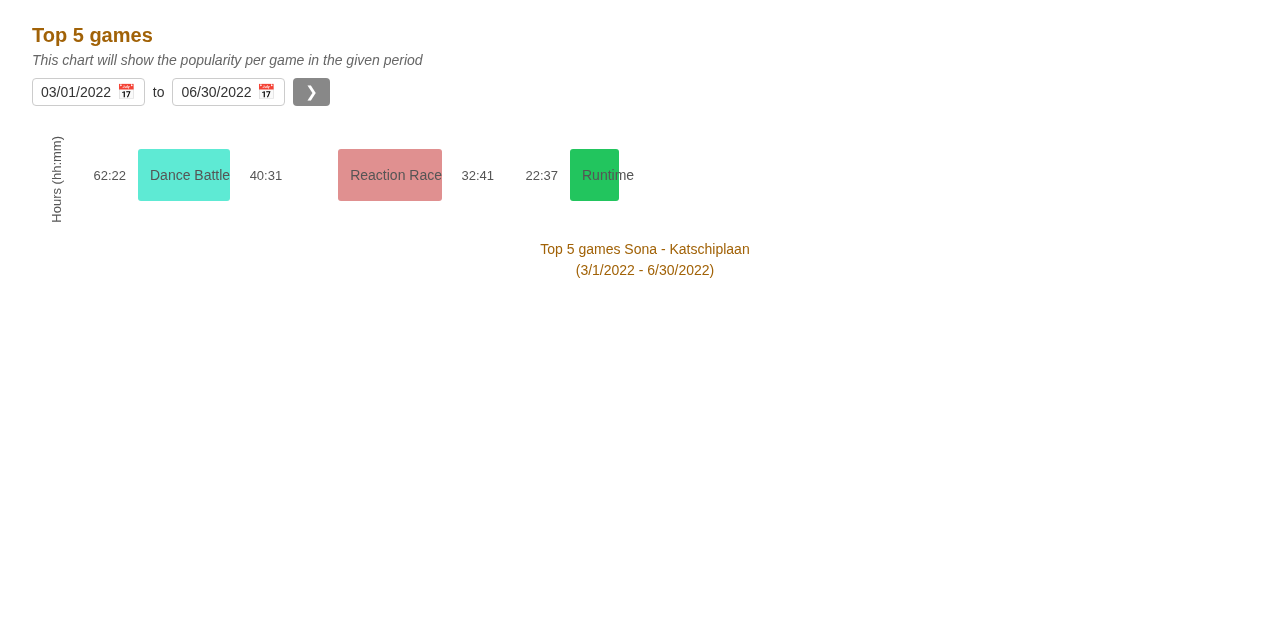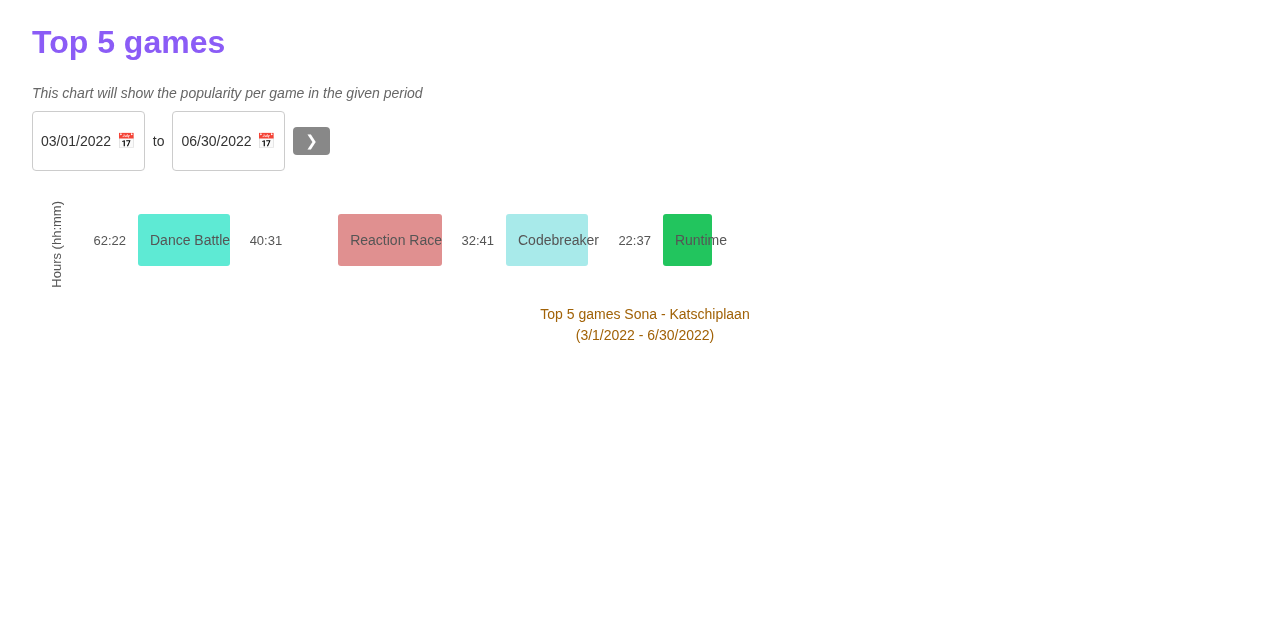--- a/index.html
+++ b/index.html
@@ -5,43 +5,43 @@
     * { box-sizing: border-box; margin: 0; padding: 0; }
     body {
       font-family: Arial, sans-serif;
       background: #fff;
       color: #333;
       padding: 24px 32px;
       width: 1280px;
       min-height: 626px;
     }
     h1 {
-      font-size: 32px;
+      font-size: 20px;
       font-weight: bold;
-      color: #8b5cf6;
-      margin-bottom: 24px;
+      color: #a16207;
+      margin-bottom: 5px;
     }
     .subtitle {
       font-style: italic;
       color: #666;
       font-size: 14px;
       margin-bottom: 10px;
     }
     .date-controls {
       display: flex;
       align-items: center;
       gap: 8px;
       margin-bottom: 30px;
     }
     .date-input-wrapper {
       display: flex;
       align-items: center;
       border: 1px solid #ccc;
       border-radius: 4px;
-      padding: 20px 8px;
+      padding: 4px 8px;
       background: #fff;
       gap: 6px;
       font-size: 14px;
       color: #333;
     }
     .date-input-wrapper .cal-icon {
       color: #888;
       font-size: 15px;
     }
     .to-label {
@@ -145,21 +145,20 @@
     <div class="bar-row">
           <div class="bar-label">62:22</div>
           <div class="bar" style="background-color: #5eead4; width: 97%;">Dance Battle</div>
         </div>
         <div class="bar-row">
           <div class="bar-label">40:31</div>
           <div class="bar" style="background-color: rgb(224, 144, 144); width: 64%; margin-left: 44px;">Reaction Race</div>
         </div>
         <div class="bar-row">
           <div class="bar-label">32:41</div>
-          <div class="bar" style="background-color: rgb(168, 234, 234); width: 52%;">Codebreaker</div>
         </div>
         <div class="bar-row">
           <div class="bar-label">22:37</div>
           <div class="bar" style="background-color: #22c55e; width: 38%;">Runtime</div>
         </div>
       </div>
   </div>
   <div class="chart-caption">
     <div>Top 5 games Sona - Katschiplaan</div>
     <div>(3/1/2022 - 6/30/2022)</div>

